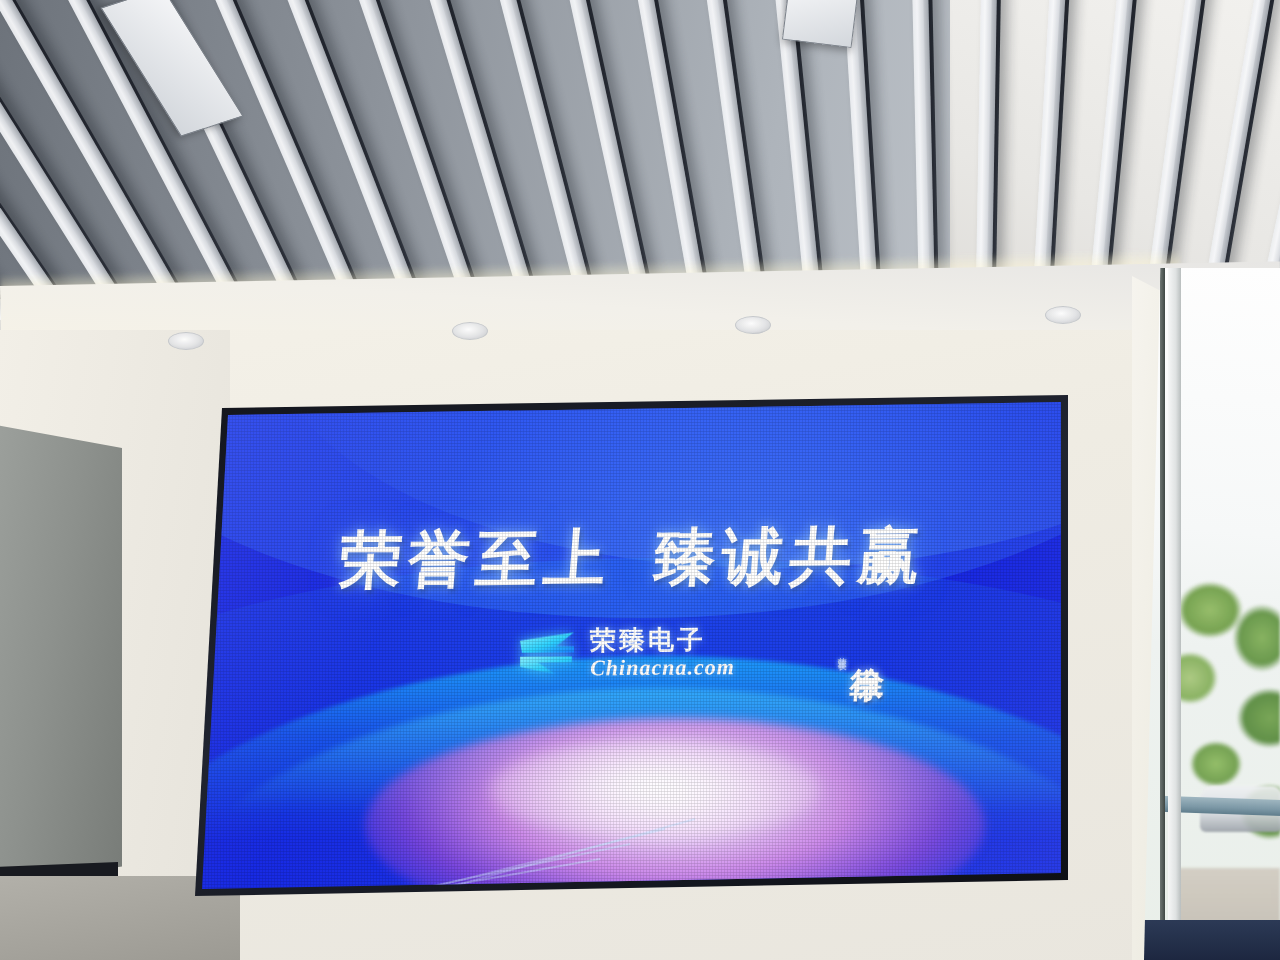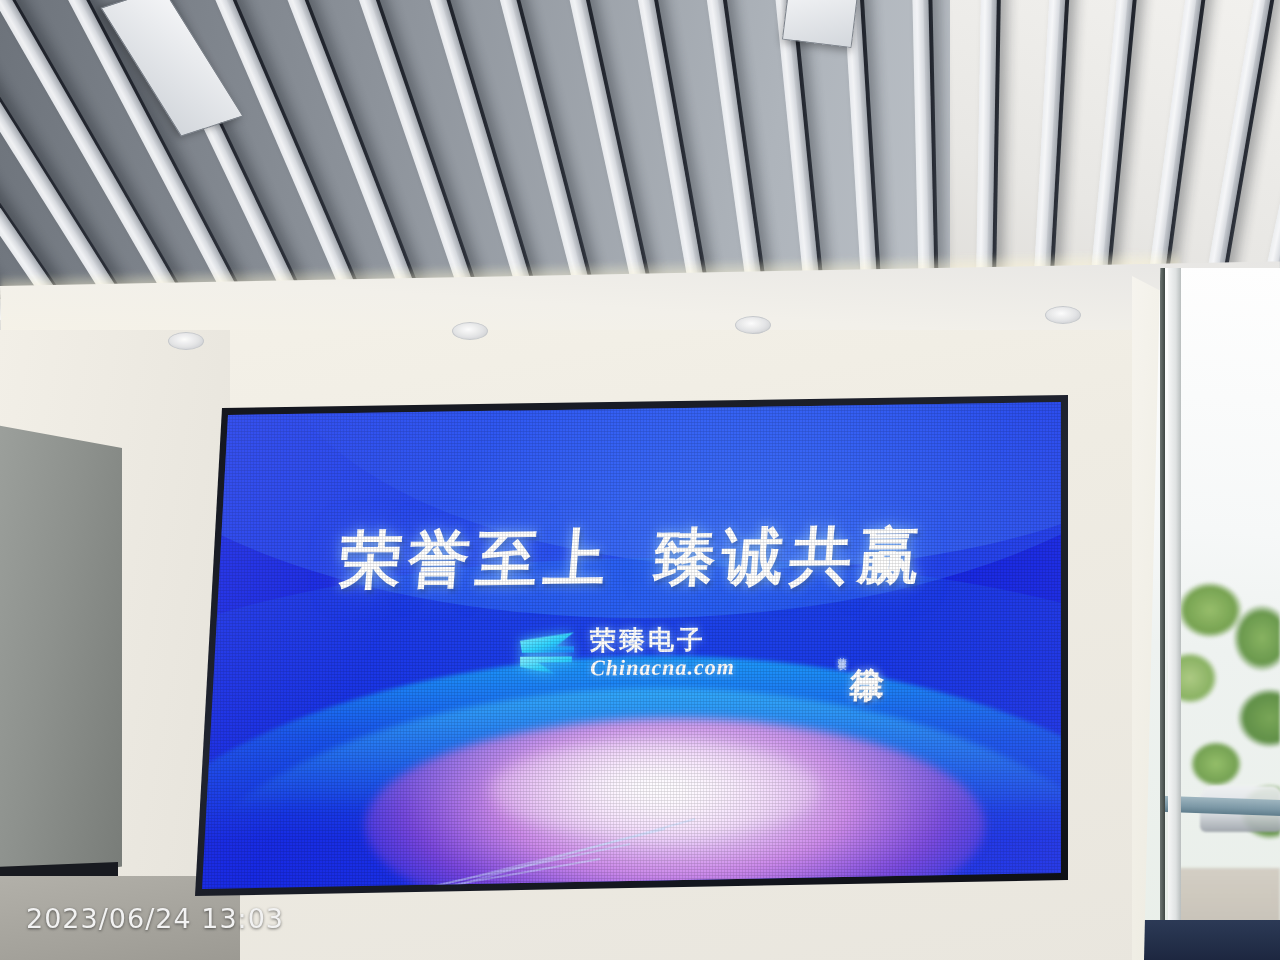--- a/index.html
+++ b/index.html
@@ -402,15 +402,14 @@
       <div class="sign-block">
         <span class="sign-title">荣臻董事长</span>
         <span class="sign-name">徐阜</span>
       </div>
 
       <div class="scr-pixels"></div>
       <div class="scr-sheen"></div>
     </div>
   </div>
 
-  <div class="timestamp">2023/06/24 13:03</div>
 
 </div>
 
 </body></html>

